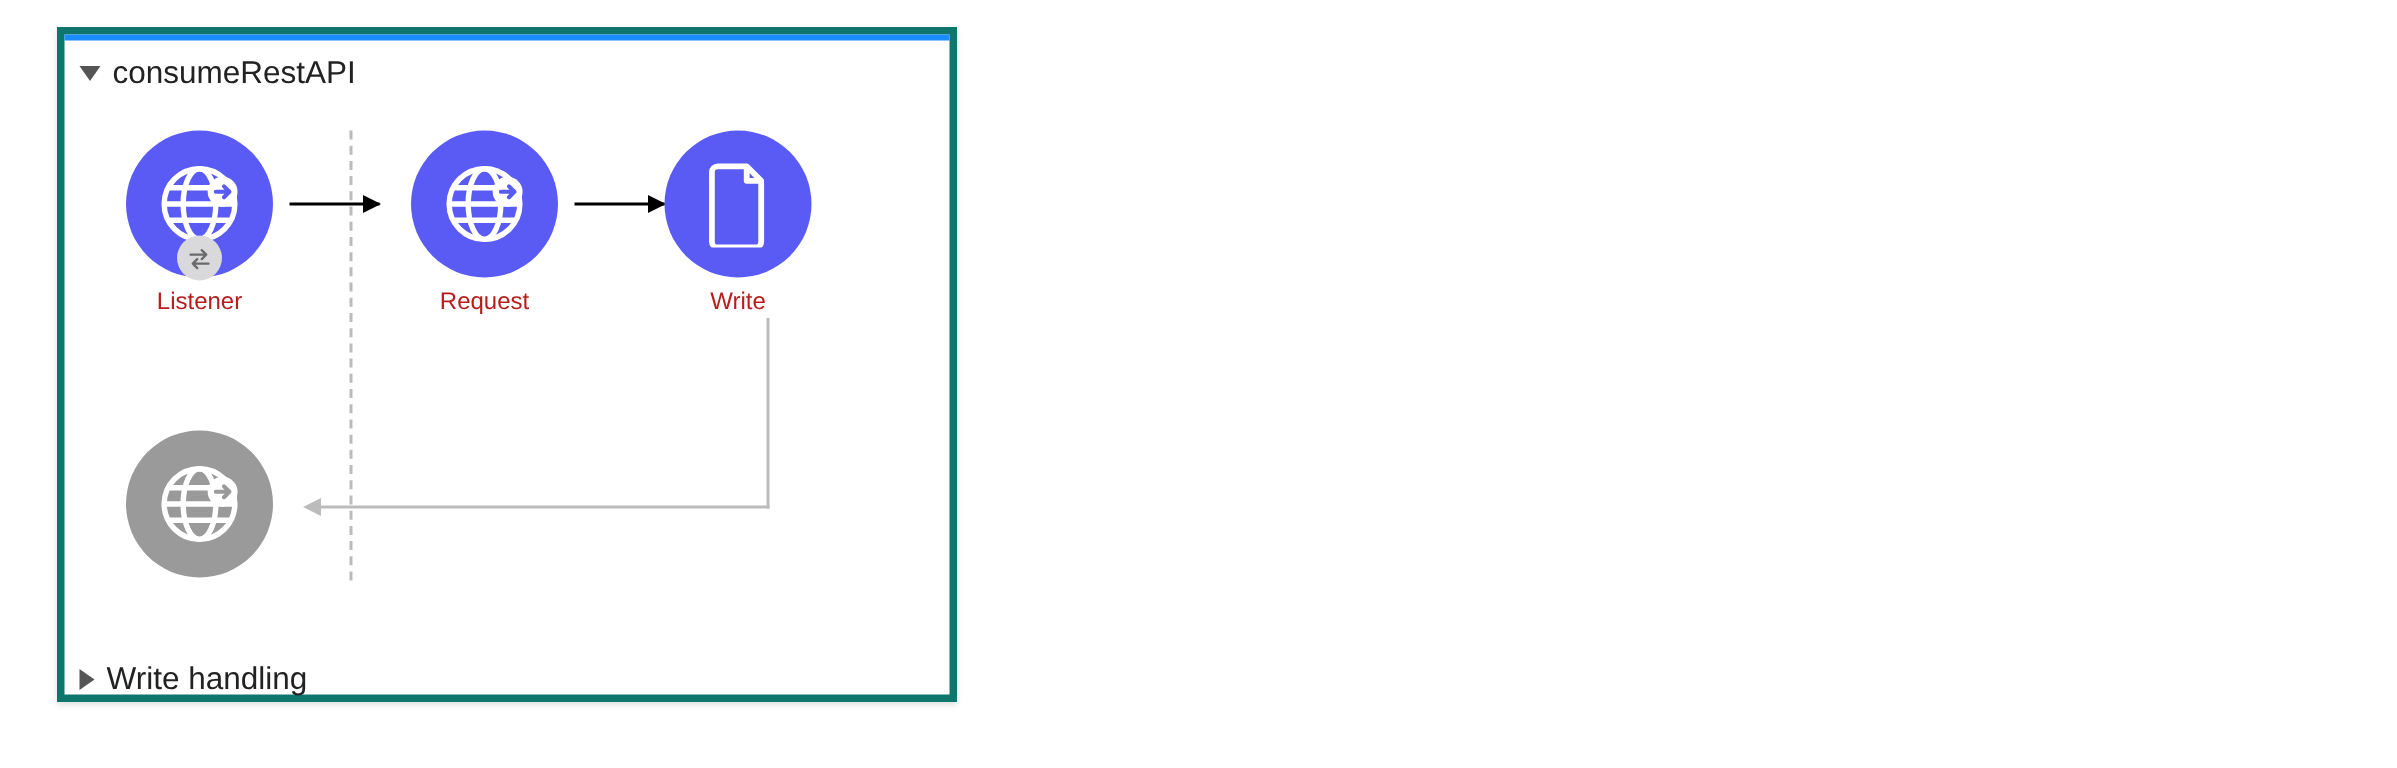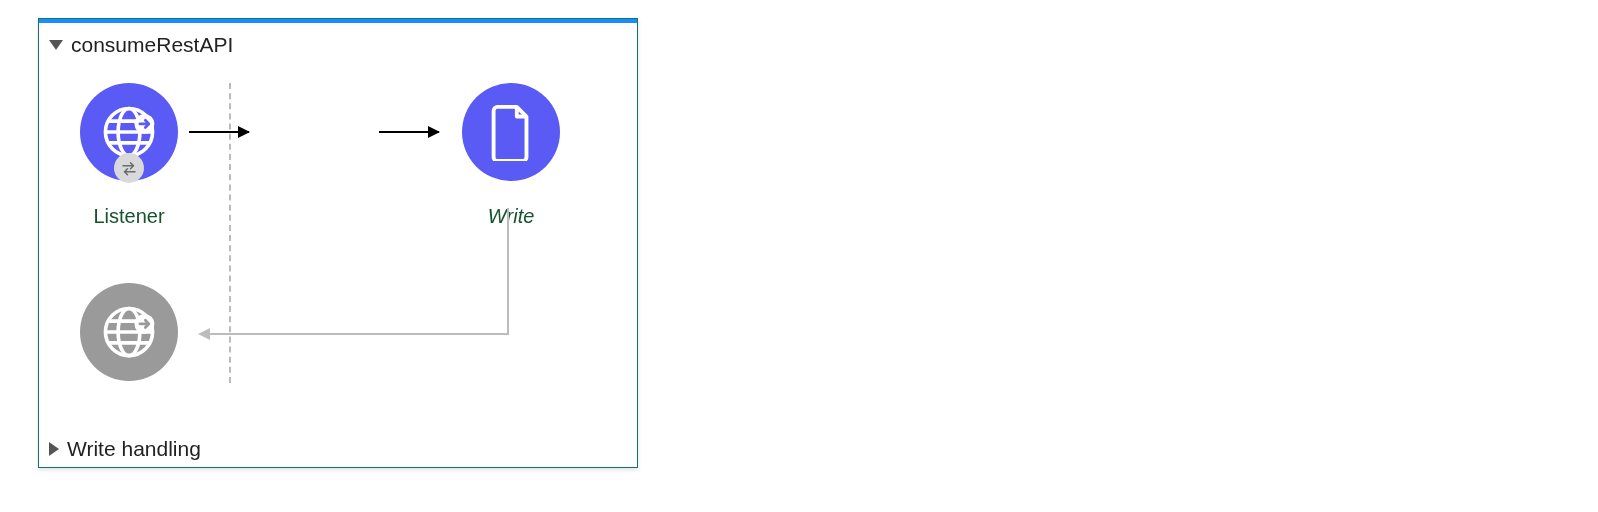--- a/index.html
+++ b/index.html
@@ -10,21 +10,21 @@
     height: 512px;
     background: #ffffff;
     font-family: -apple-system, BlinkMacSystemFont, "Segoe UI", Arial, sans-serif;
   }
   .panel {
     position: absolute;
     left: 38px;
     top: 18px;
     width: 600px;
     height: 450px;
-    border: 1px solid #0f766e;
+    border: 5px solid #0f766e;
     background: #ffffff;
     box-shadow: 0 2px 4px rgba(0,0,0,0.12);
   }
   .panel::before {
     content: "";
     position: absolute;
     left: 0; right: 0; top: 0;
     height: 4px;
     background: #1a8cff;
   }
@@ -70,40 +70,40 @@
     border-radius: 50%;
     margin: 0 auto;
     display: flex;
     align-items: center;
     justify-content: center;
     position: relative;
   }
   .circle.purple { background: #5a5af5; }
   .circle.grey   { background: #9a9a9a; }
   .node-label {
-    margin-top: 24px;
-    font-size: 20px;
-    color: #14532d;
+    margin-top: 8px;
+    font-size: 16px;
+    color: #b91c1c;
   }
   .badge {
     position: absolute;
     bottom: -2px;
     left: 50%;
     transform: translateX(-50%);
     width: 30px; height: 30px;
     border-radius: 50%;
     background: #d9d9dc;
     display: flex;
     align-items: center;
     justify-content: center;
   }
   
   .n1 { left: 40px;  top: 20px; }
   .n2 { left: 230px; top: 20px; }
-  .n3 { left: 422px; top: 20px; font-style: italic; }
+  .n3 { left: 399px; top: 20px; }
   .n4 { left: 40px;  top: 220px; }
   
   .arrow {
     position: absolute;
     height: 2px;
     background: #000;
   }
   .arrow::after {
     content: "";
     position: absolute;
@@ -177,20 +177,34 @@
             <path d="M4 9 h14 M14 5 l4 4 -4 4" fill="none" stroke="#6a6a6a" stroke-width="2" stroke-linecap="round" stroke-linejoin="round"></path>
             <path d="M20 17 h-14 M10 13 l-4 4 4 4" fill="none" stroke="#6a6a6a" stroke-width="2" stroke-linecap="round" stroke-linejoin="round"></path>
           </svg>
         </div>
       </div>
       <div class="node-label">Listener</div>
     </div>
 
     <div class="arrow a1"></div>
 
+    <div class="node n2">
+      <div class="circle purple">
+        <svg width="58" height="58" viewBox="0 0 64 64">
+          <circle cx="32" cy="32" r="26" fill="none" stroke="#fff" stroke-width="4"></circle>
+          <ellipse cx="32" cy="32" rx="12" ry="26" fill="none" stroke="#fff" stroke-width="4"></ellipse>
+          <line x1="6" y1="32" x2="58" y2="32" stroke="#fff" stroke-width="4"></line>
+          <line x1="10" y1="20" x2="54" y2="20" stroke="#fff" stroke-width="4"></line>
+          <line x1="10" y1="44" x2="54" y2="44" stroke="#fff" stroke-width="4"></line>
+          <circle cx="49" cy="23" r="11" fill="#fff"></circle>
+          <path d="M44 23 h8 M50 19 l4 4 -4 4" fill="none" stroke="#5a5af5" stroke-width="3" stroke-linecap="round" stroke-linejoin="round"></path>
+        </svg>
+      </div>
+      <div class="node-label">Request</div>
+    </div>
 
     <div class="arrow a2"></div>
 
     <div class="node n3">
       <div class="circle purple">
         <svg width="48" height="58" viewBox="0 0 48 60">
           <path d="M10 4 h20 l10 10 v42 a4 4 0 0 1 -4 4 h-26 a4 4 0 0 1 -4 -4 v-48 a4 4 0 0 1 4 -4 z" fill="none" stroke="#fff" stroke-width="4" stroke-linejoin="round"></path>
           <path d="M30 4 v10 h10" fill="none" stroke="#fff" stroke-width="4" stroke-linejoin="round"></path>
         </svg>
       </div>

